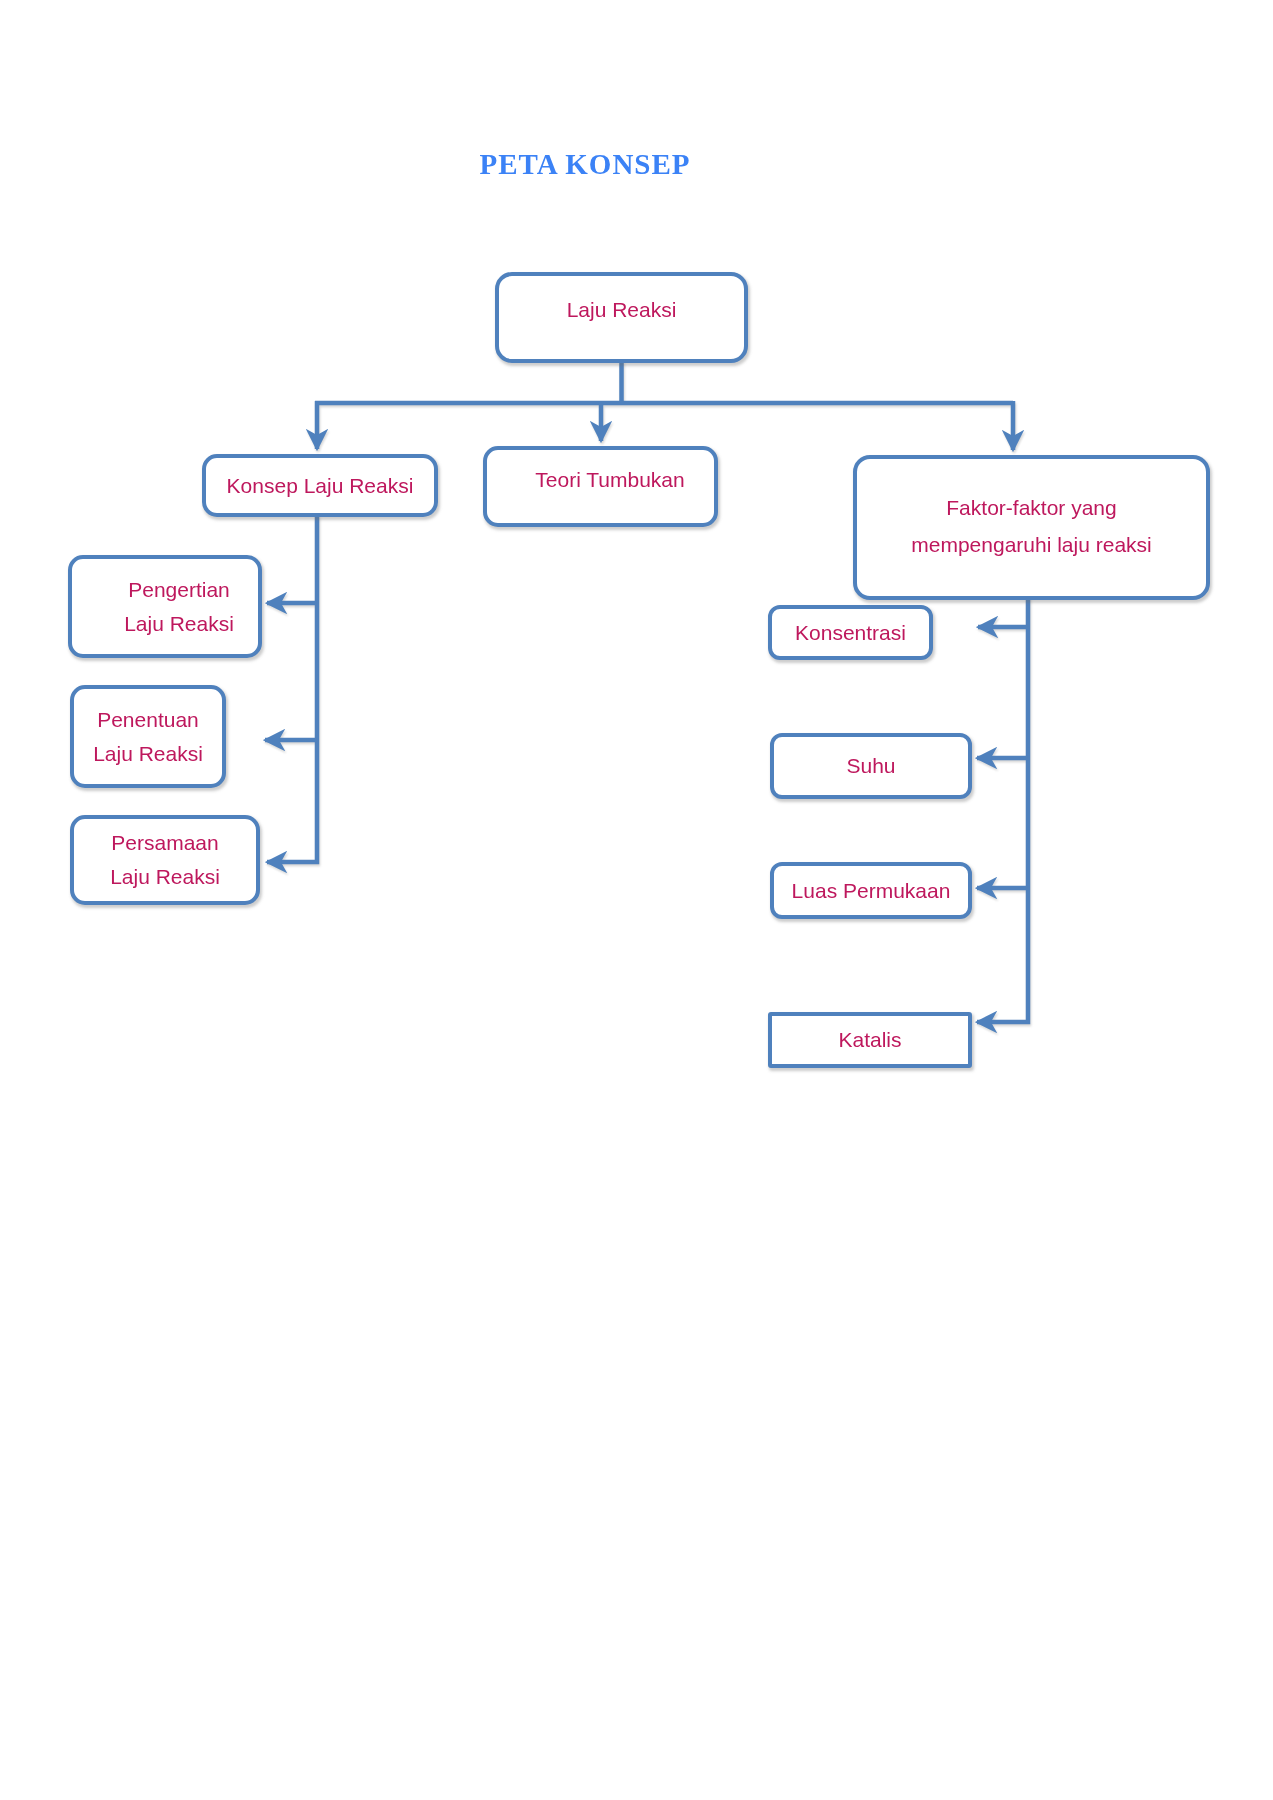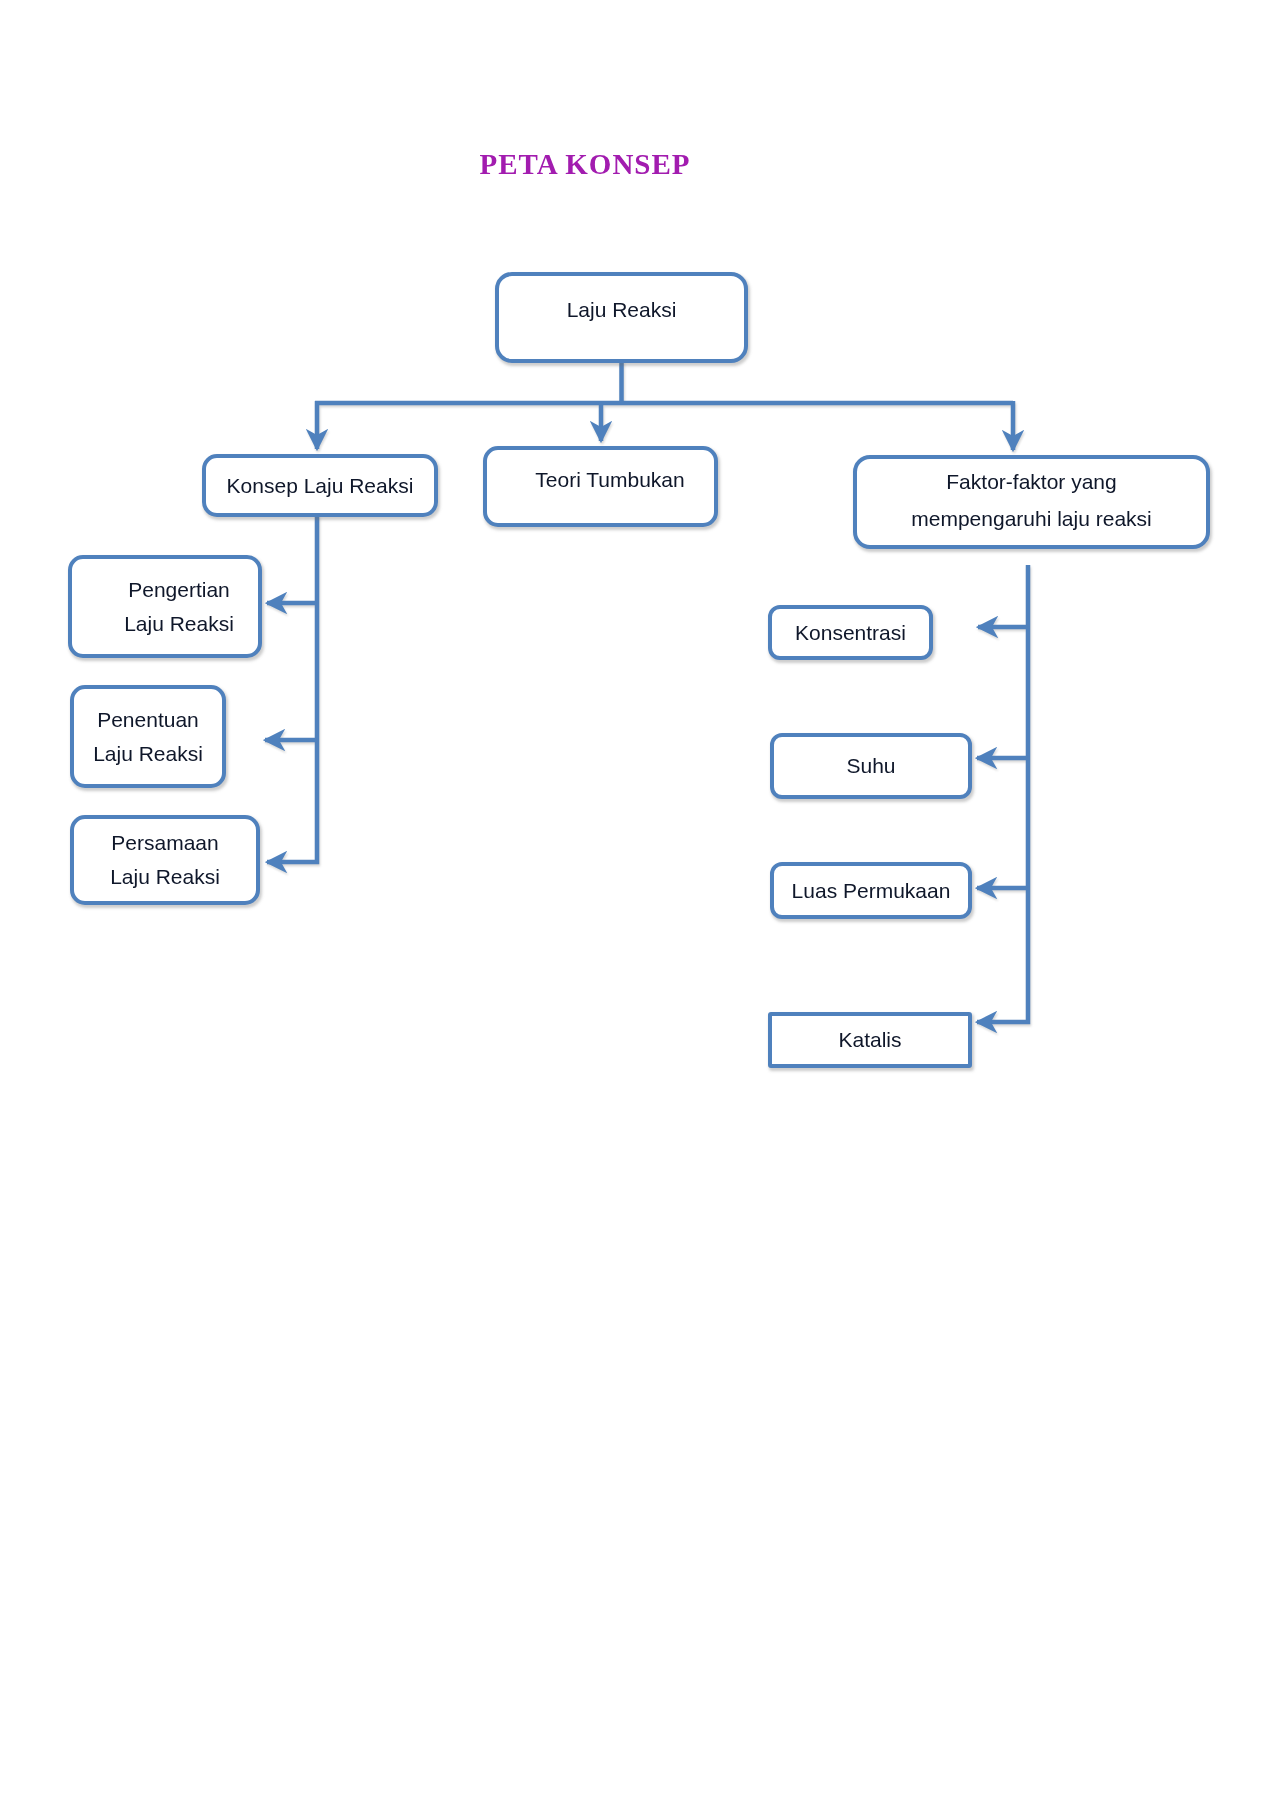--- a/index.html
+++ b/index.html
@@ -12,47 +12,47 @@
     overflow:hidden;
   }
   .page-title {
     position:absolute;
     left:0; top:148px; width:1170px;
     text-align:center;
     font-family:"Liberation Serif", serif;
     font-weight:bold;
     font-size:29px;
     letter-spacing:1px;
-    color:#a21caf;
+    color:#3b82f6;
   }
   .connectors {
     position:absolute;
     left:0; top:0;
     filter: drop-shadow(1.5px 2px 1px rgba(120,120,120,0.30));
   }
   .node {
     position:absolute;
     box-sizing:border-box;
     border:4px solid #4f81bd;
     border-radius:15px;
     background:#ffffff;
     display:flex;
     align-items:center;
     justify-content:center;
     text-align:center;
-    color:#0f172a;
+    color:#be185d;
     font-size:21px;
     box-shadow:1.5px 2.5px 3px rgba(110,110,110,0.35);
   }
   .node-label { white-space:pre-line; line-height:26px; }
 
   .n-laju        { left:495px; top:272px; width:253px; height:91px;  padding-bottom:16px; border-radius:17px; }
   .n-konsep      { left:202px; top:454px; width:236px; height:63px; }
   .n-teori       { left:483px; top:446px; width:235px; height:81px;  padding-bottom:14px;padding-left:19px; }
-  .n-faktor      { left:853px; top:455px; width:357px; height:94px; padding-bottom:4px; border-radius:17px; }
+  .n-faktor      { left:853px; top:455px; width:357px; height:145px; padding-bottom:4px; border-radius:17px; }
   .n-faktor      .node-label { line-height:37px; }
   .n-pengertian  { left:68px;  top:555px; width:194px; height:103px;padding-left:28px; }
   .n-penentuan   { left:70px;  top:685px; width:156px; height:103px; }
   .n-persamaan   { left:70px;  top:815px; width:190px; height:90px; }
   .n-pengertian .node-label,
   .n-penentuan  .node-label,
   .n-persamaan  .node-label { line-height:34px; }
   .n-konsentrasi { left:768px; top:605px; width:165px; height:55px; border-radius:12px; }
   .n-suhu        { left:770px; top:733px; width:202px; height:66px; border-radius:12px; }
   .n-luas        { left:770px; top:862px; width:202px; height:57px; border-radius:12px; }

